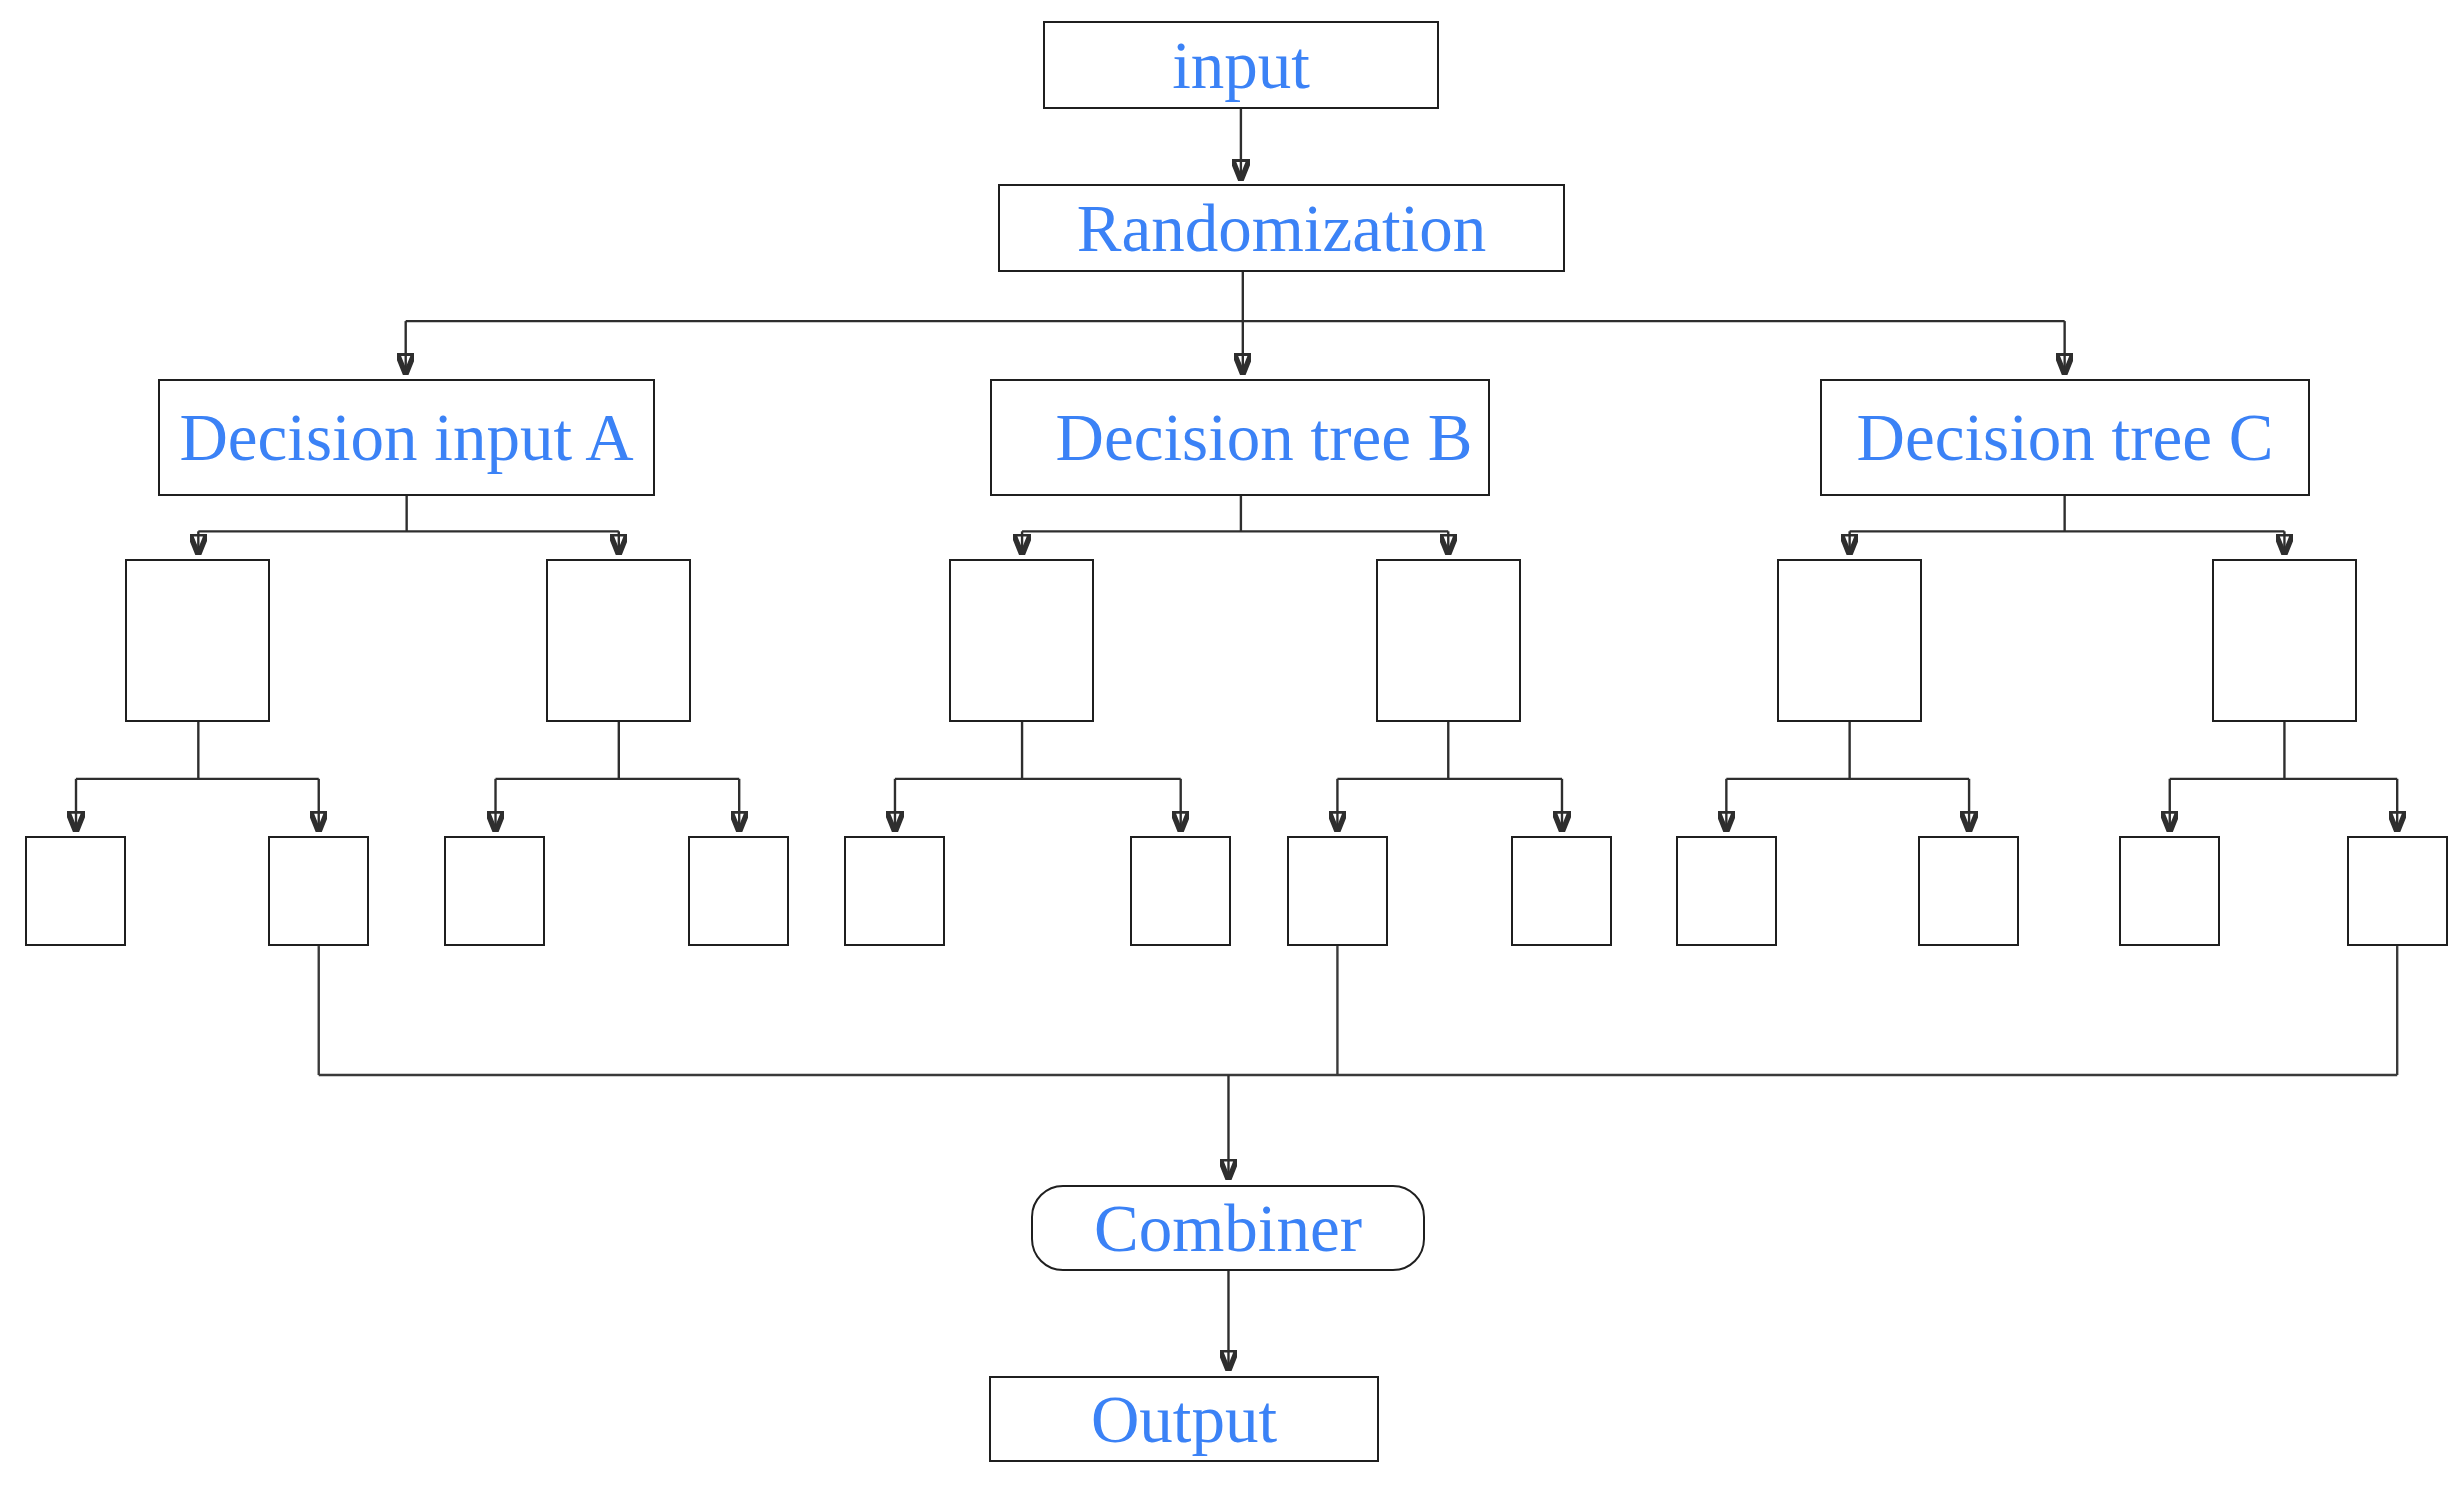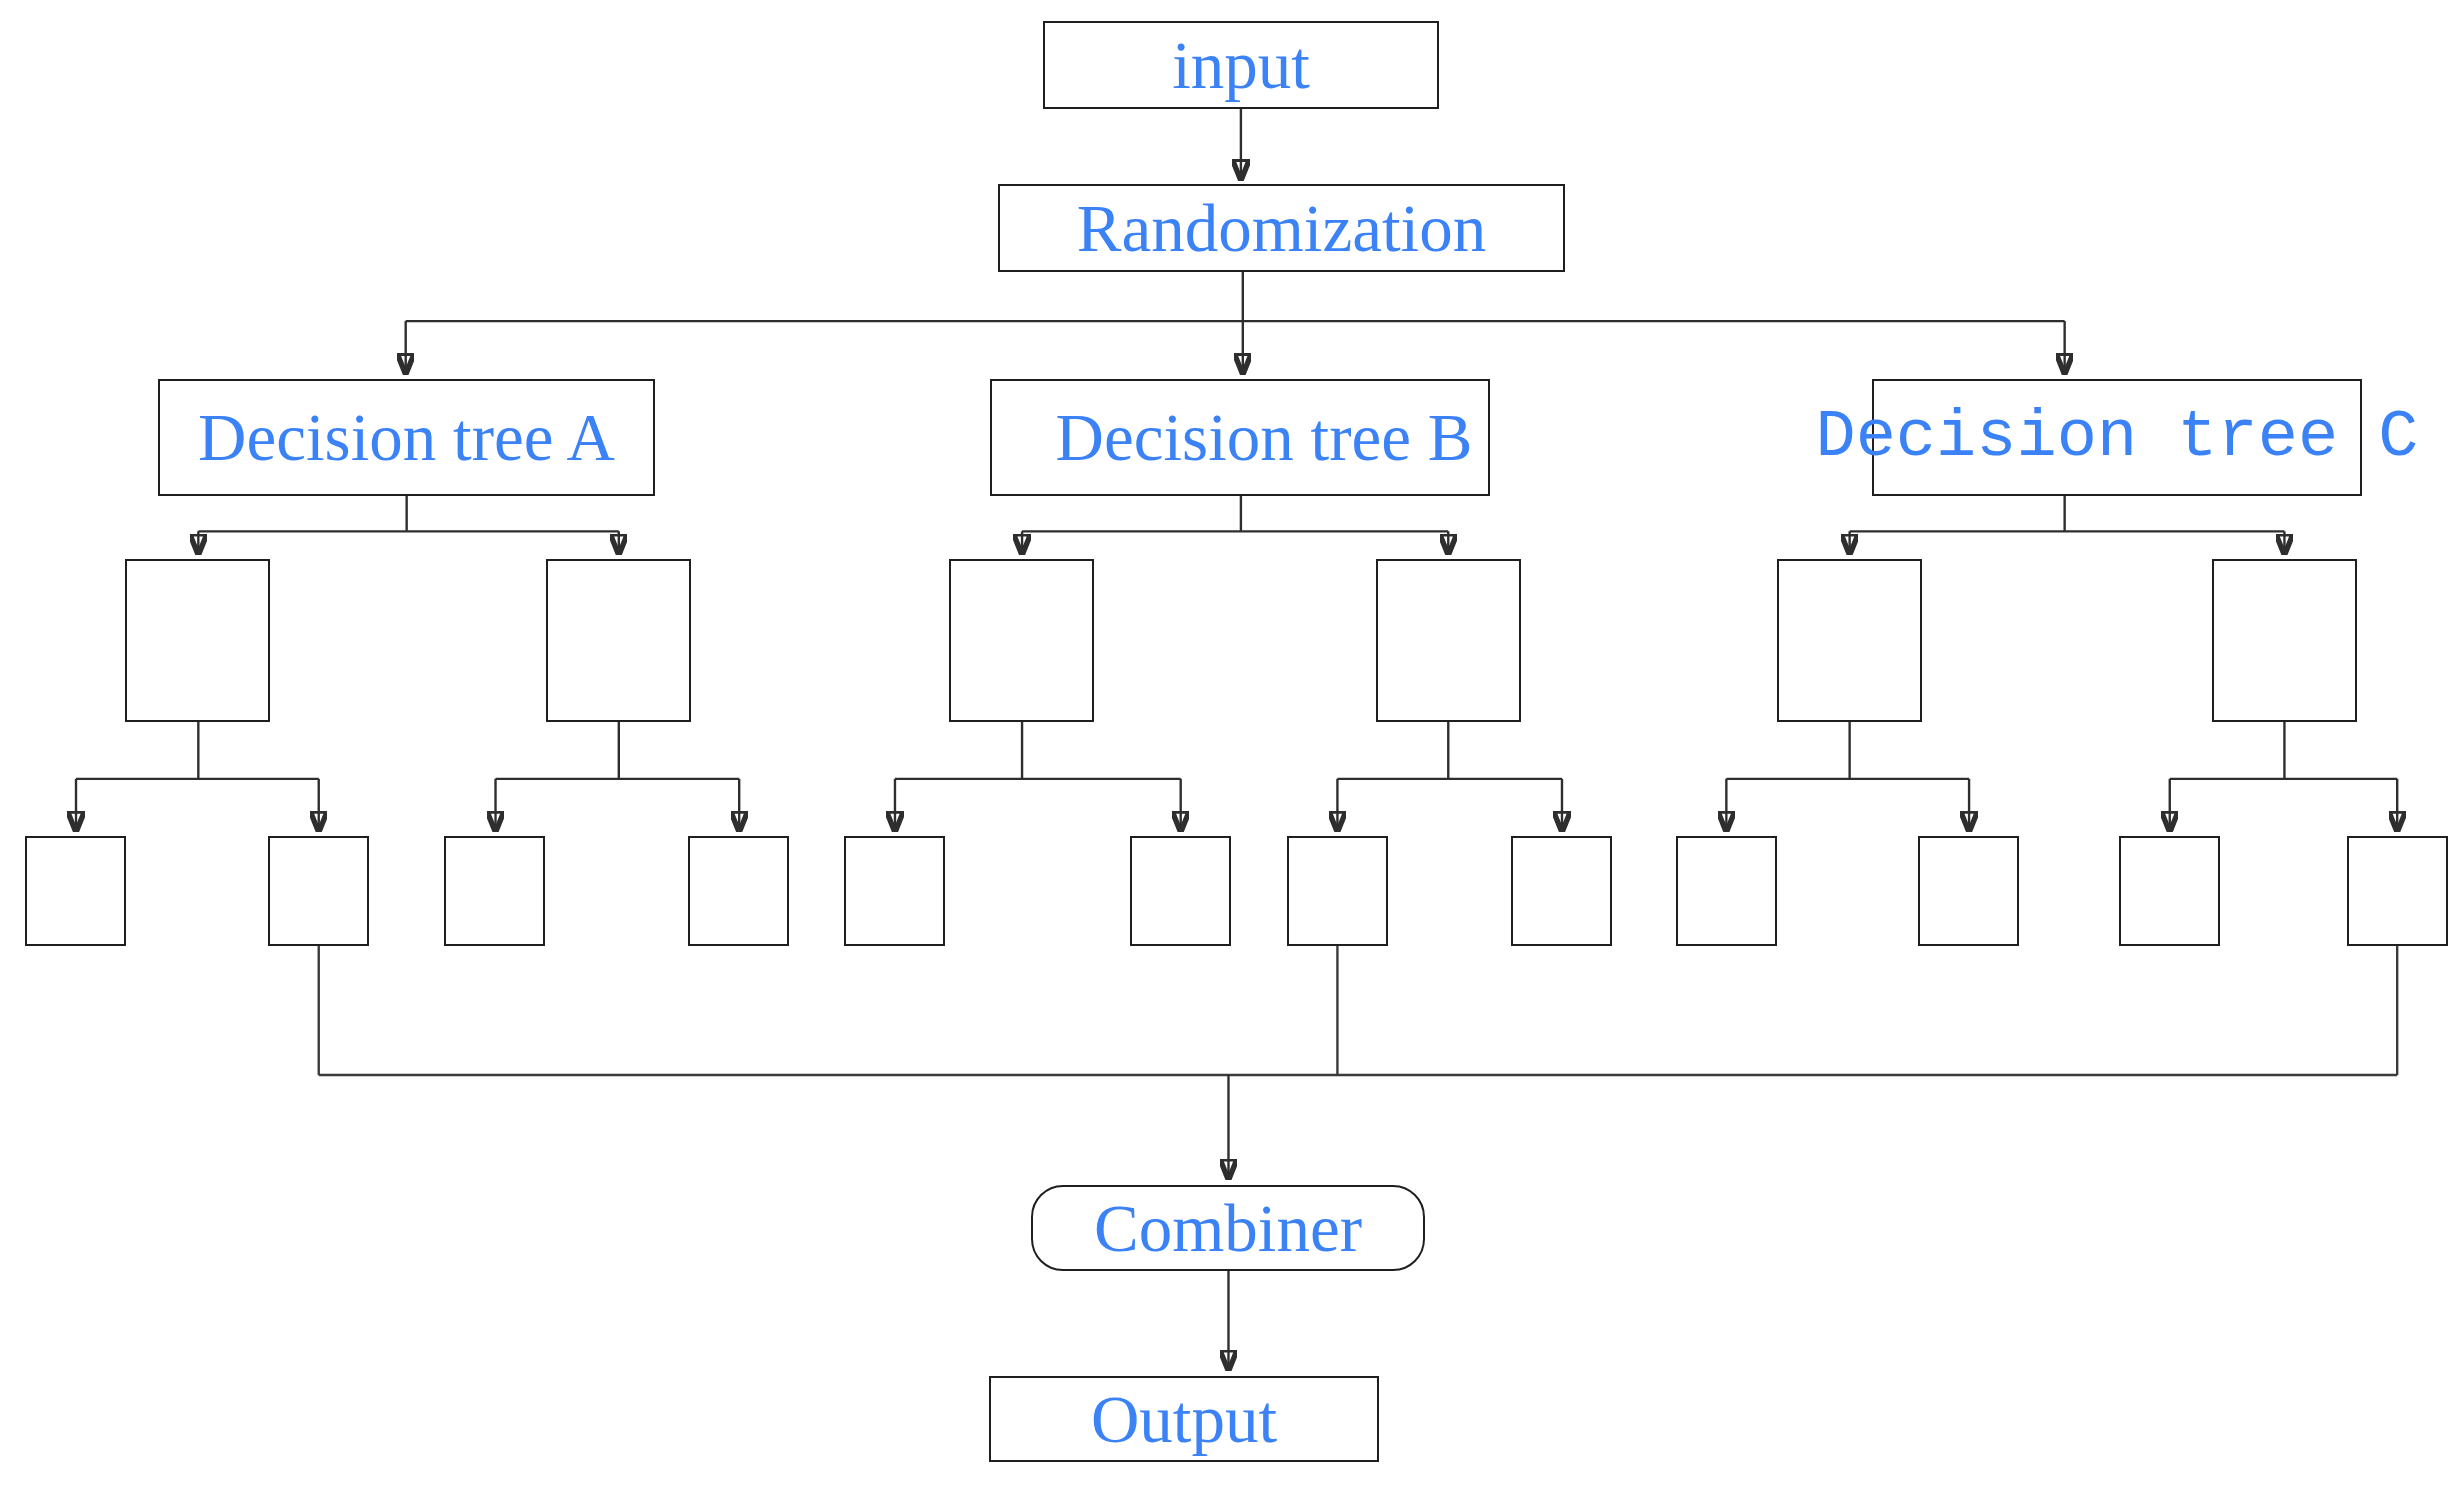--- a/index.html
+++ b/index.html
@@ -82,25 +82,25 @@
     <path class="busline" d="M333 1125 H2508"></path>
     <path d="M1285 1125 V1234" marker-end="url(#arrow)"></path>
 
     <path d="M1285 1330 V1434" marker-end="url(#arrow)"></path>
   </svg>
 
   <div class="node" style="left:1043px;top:21px;width:396px;height:88px;">input</div>
 
   <div class="node" style="left:998px;top:184px;width:567px;height:88px;">Randomization</div>
 
-  <div class="node" style="left:158px;top:379px;width:497px;height:117px;">Decision tree A</div>
+  <div class="node" style="left:158px;top:379px;width:497px;height:117px;">Decision input A</div>
 
   <div class="node" style="left:990px;top:379px;width:500px;height:117px;padding-left:48px;">Decision tree B</div>
 
-  <div class="node" style="left:1872px;top:379px;width:490px;height:117px;font-family:Liberation Mono, monospace;">Decision tree C</div>
+  <div class="node" style="left:1820px;top:379px;width:490px;height:117px;">Decision tree C</div>
 
   <div class="node" style="left:125px;top:559px;width:145px;height:163px;"></div>
   <div class="node" style="left:546px;top:559px;width:145px;height:163px;"></div>
   <div class="node" style="left:949px;top:559px;width:145px;height:163px;"></div>
   <div class="node" style="left:1376px;top:559px;width:145px;height:163px;"></div>
   <div class="node" style="left:1777px;top:559px;width:145px;height:163px;"></div>
   <div class="node" style="left:2212px;top:559px;width:145px;height:163px;"></div>
 
   <div class="node" style="left:25px;top:836px;width:101px;height:110px;"></div>
   <div class="node" style="left:268px;top:836px;width:101px;height:110px;"></div>

